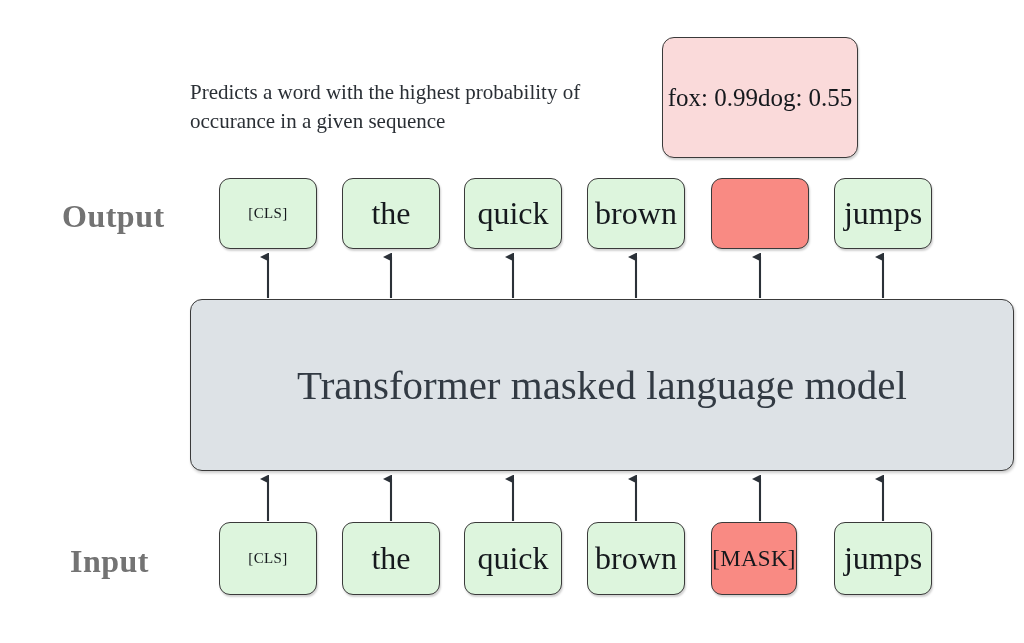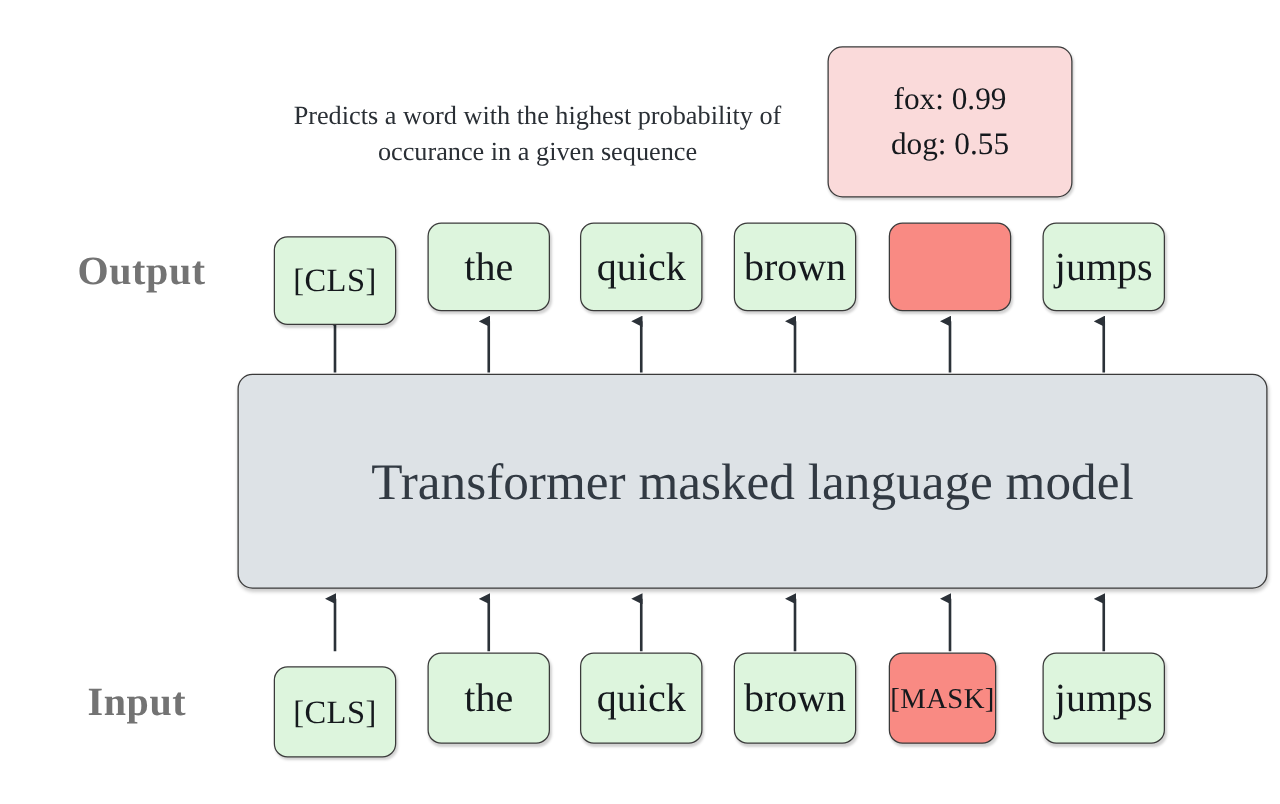--- a/index.html
+++ b/index.html
@@ -42,24 +42,23 @@
     font-family: "Liberation Serif", "DejaVu Serif", serif;
     font-size: 32px;
     color: #15191d;
     box-shadow: 1px 2px 2px rgba(0,0,0,0.18);
     white-space: nowrap;
   }
   .token.masked {
     background: #f98a83;
   }
   .token.small-caps {
-    font-size: 26px;
+    font-size: 15px;
     font-variant: small-caps;
     letter-spacing: 0.4px;
-    margin-top: 11px;
   }
   .token.allcaps {
     font-size: 23px;
     letter-spacing: 0.3px;
   }
 
   
   #transformer {
     position: absolute;
     left: 190px;
@@ -87,40 +86,39 @@
     position: absolute;
     left: 662px;
     top: 37px;
     width: 196px;
     height: 121px;
     box-sizing: border-box;
     border: 1.8px solid #3a3a3a;
     border-radius: 12px;
     background: #fadada;
     display: flex;
-    flex-direction: column;
+    flex-direction: row;
     align-items: center;
     justify-content: center;
     box-shadow: 1px 2px 2px rgba(0,0,0,0.18);
   }
   .prob-line {
     font-family: "Liberation Serif", "DejaVu Serif", serif;
     font-size: 25px;
     color: #15191d;
     line-height: 1.42;
     white-space: nowrap;
   }
 
   
   #caption {
     position: absolute;
     left: 190px;
     top: 78px;
     width: 480px;
-    text-align: center;
     font-family: "Liberation Serif", "DejaVu Serif", serif;
     font-size: 21px;
     line-height: 1.4;
     color: #2a2f35;
   }
 
   
   #connectors {
     position: absolute;
     left: 0;

